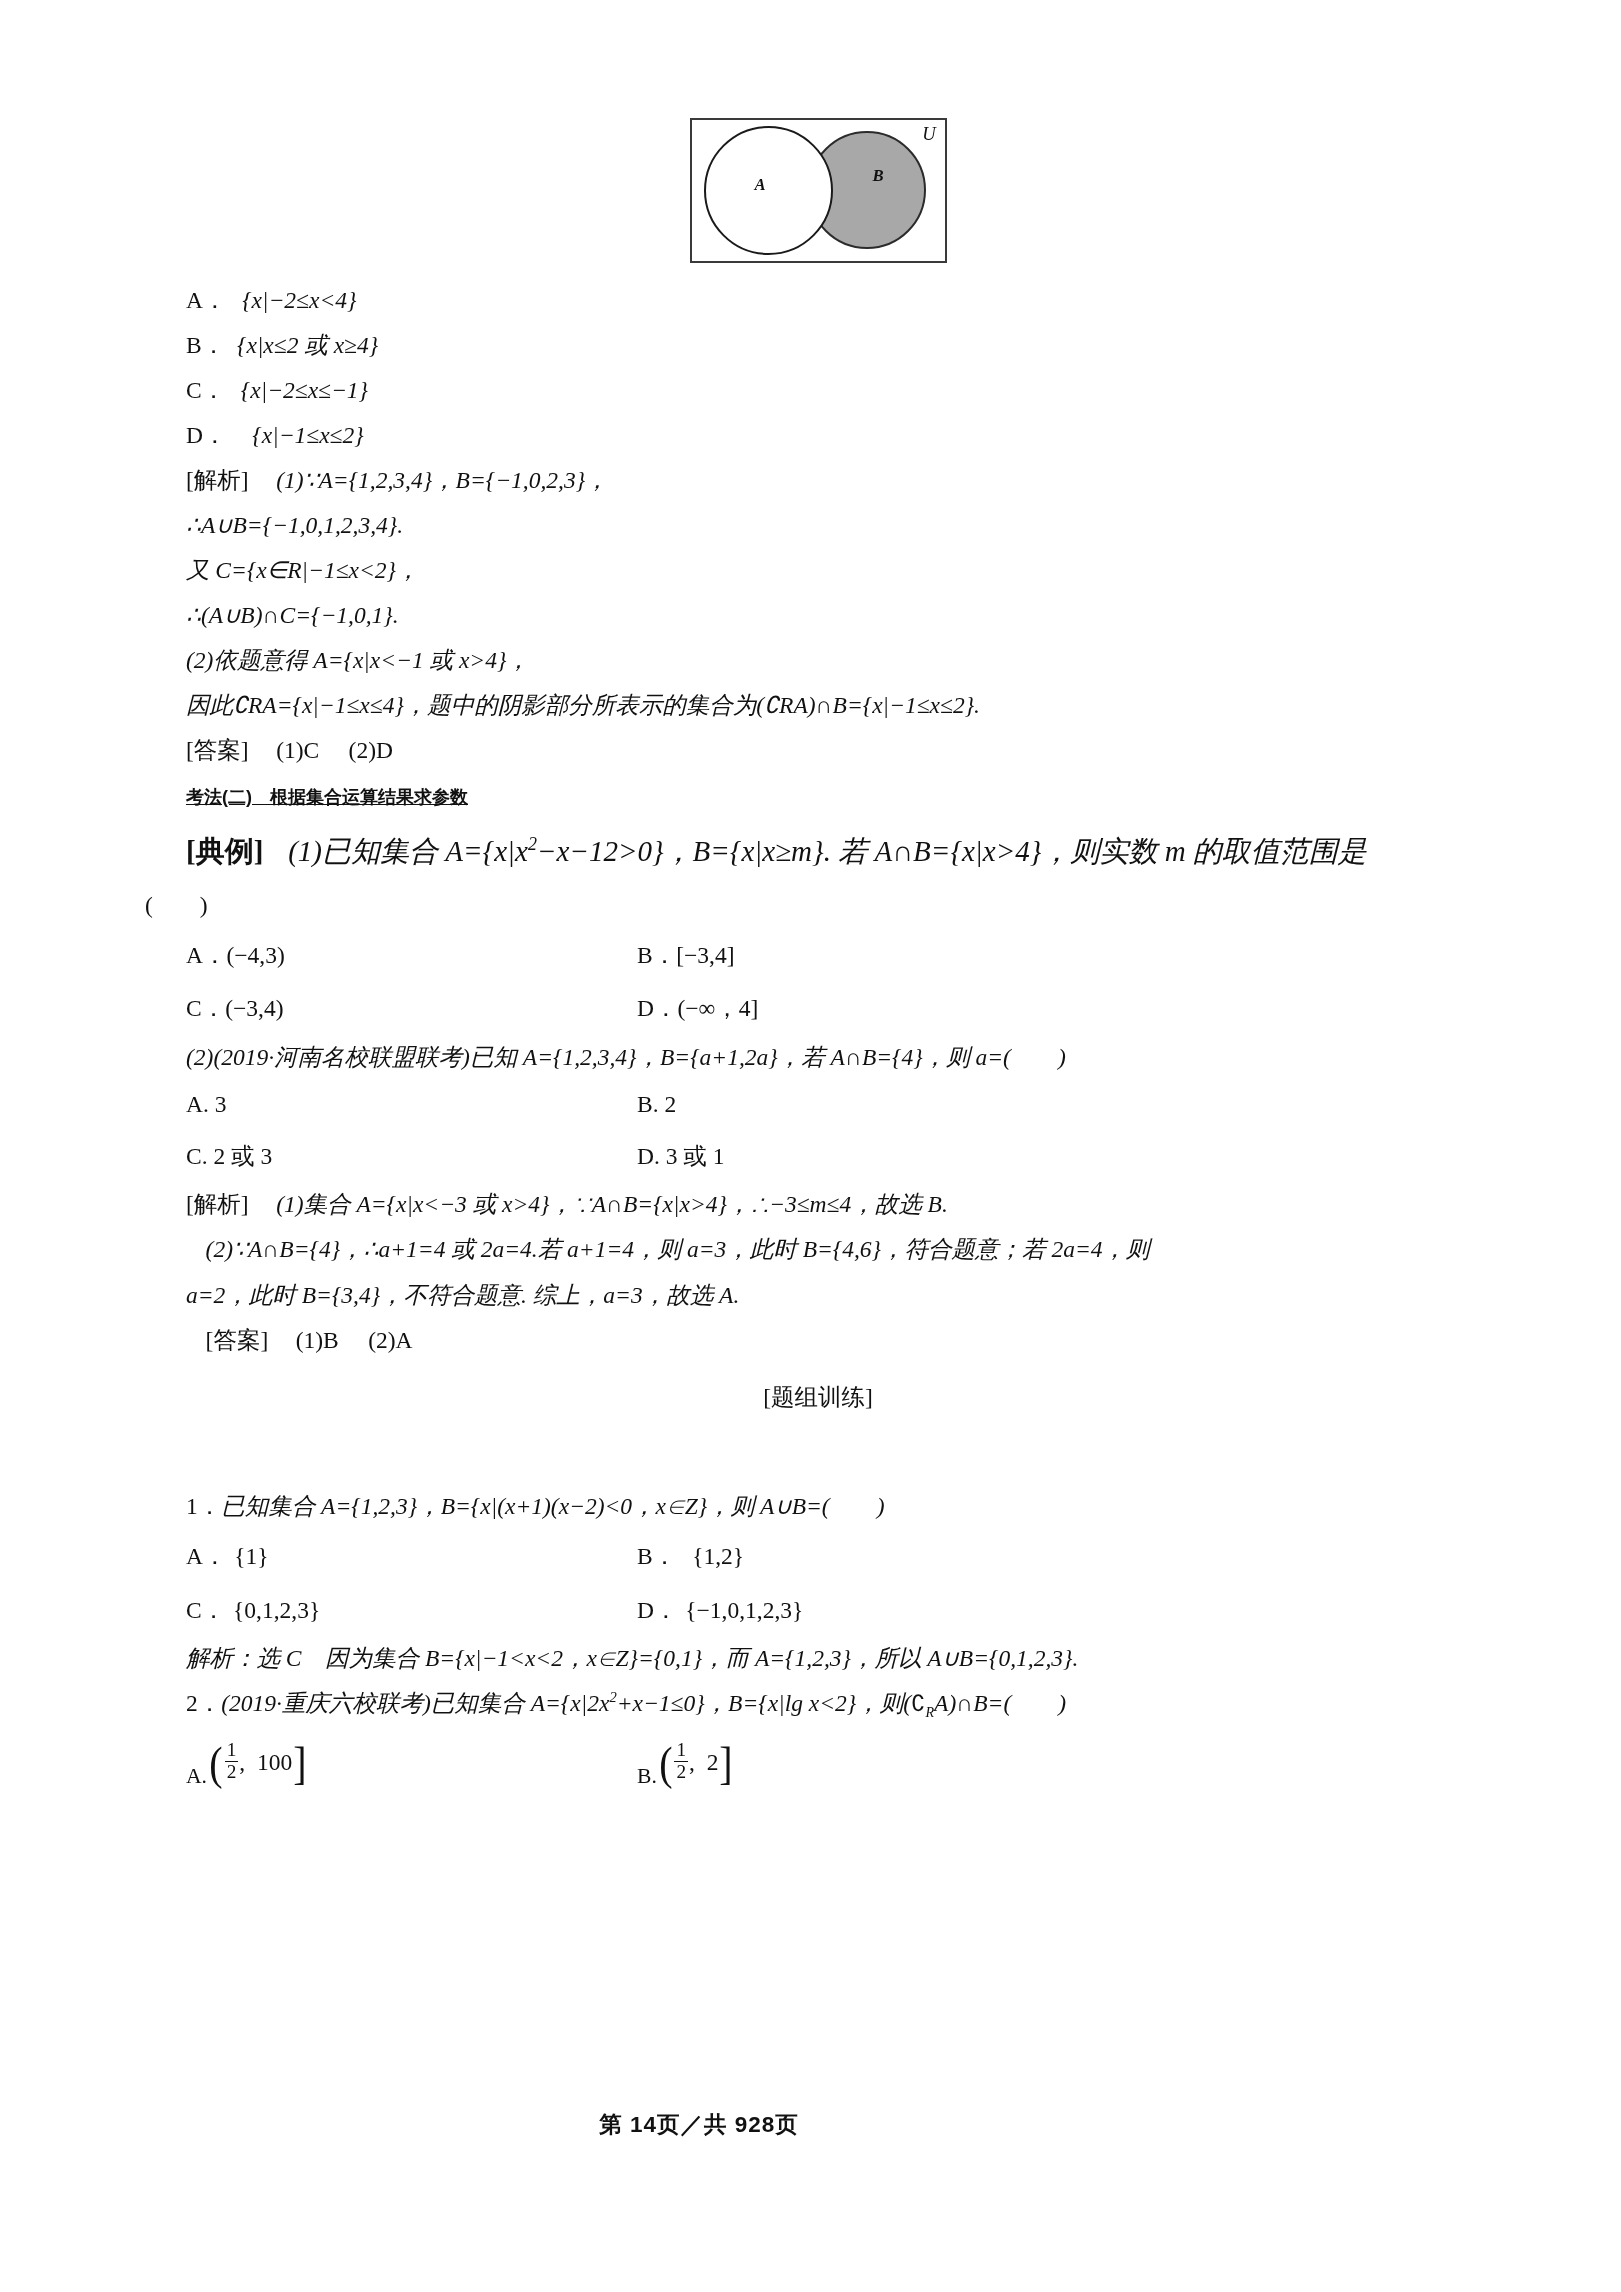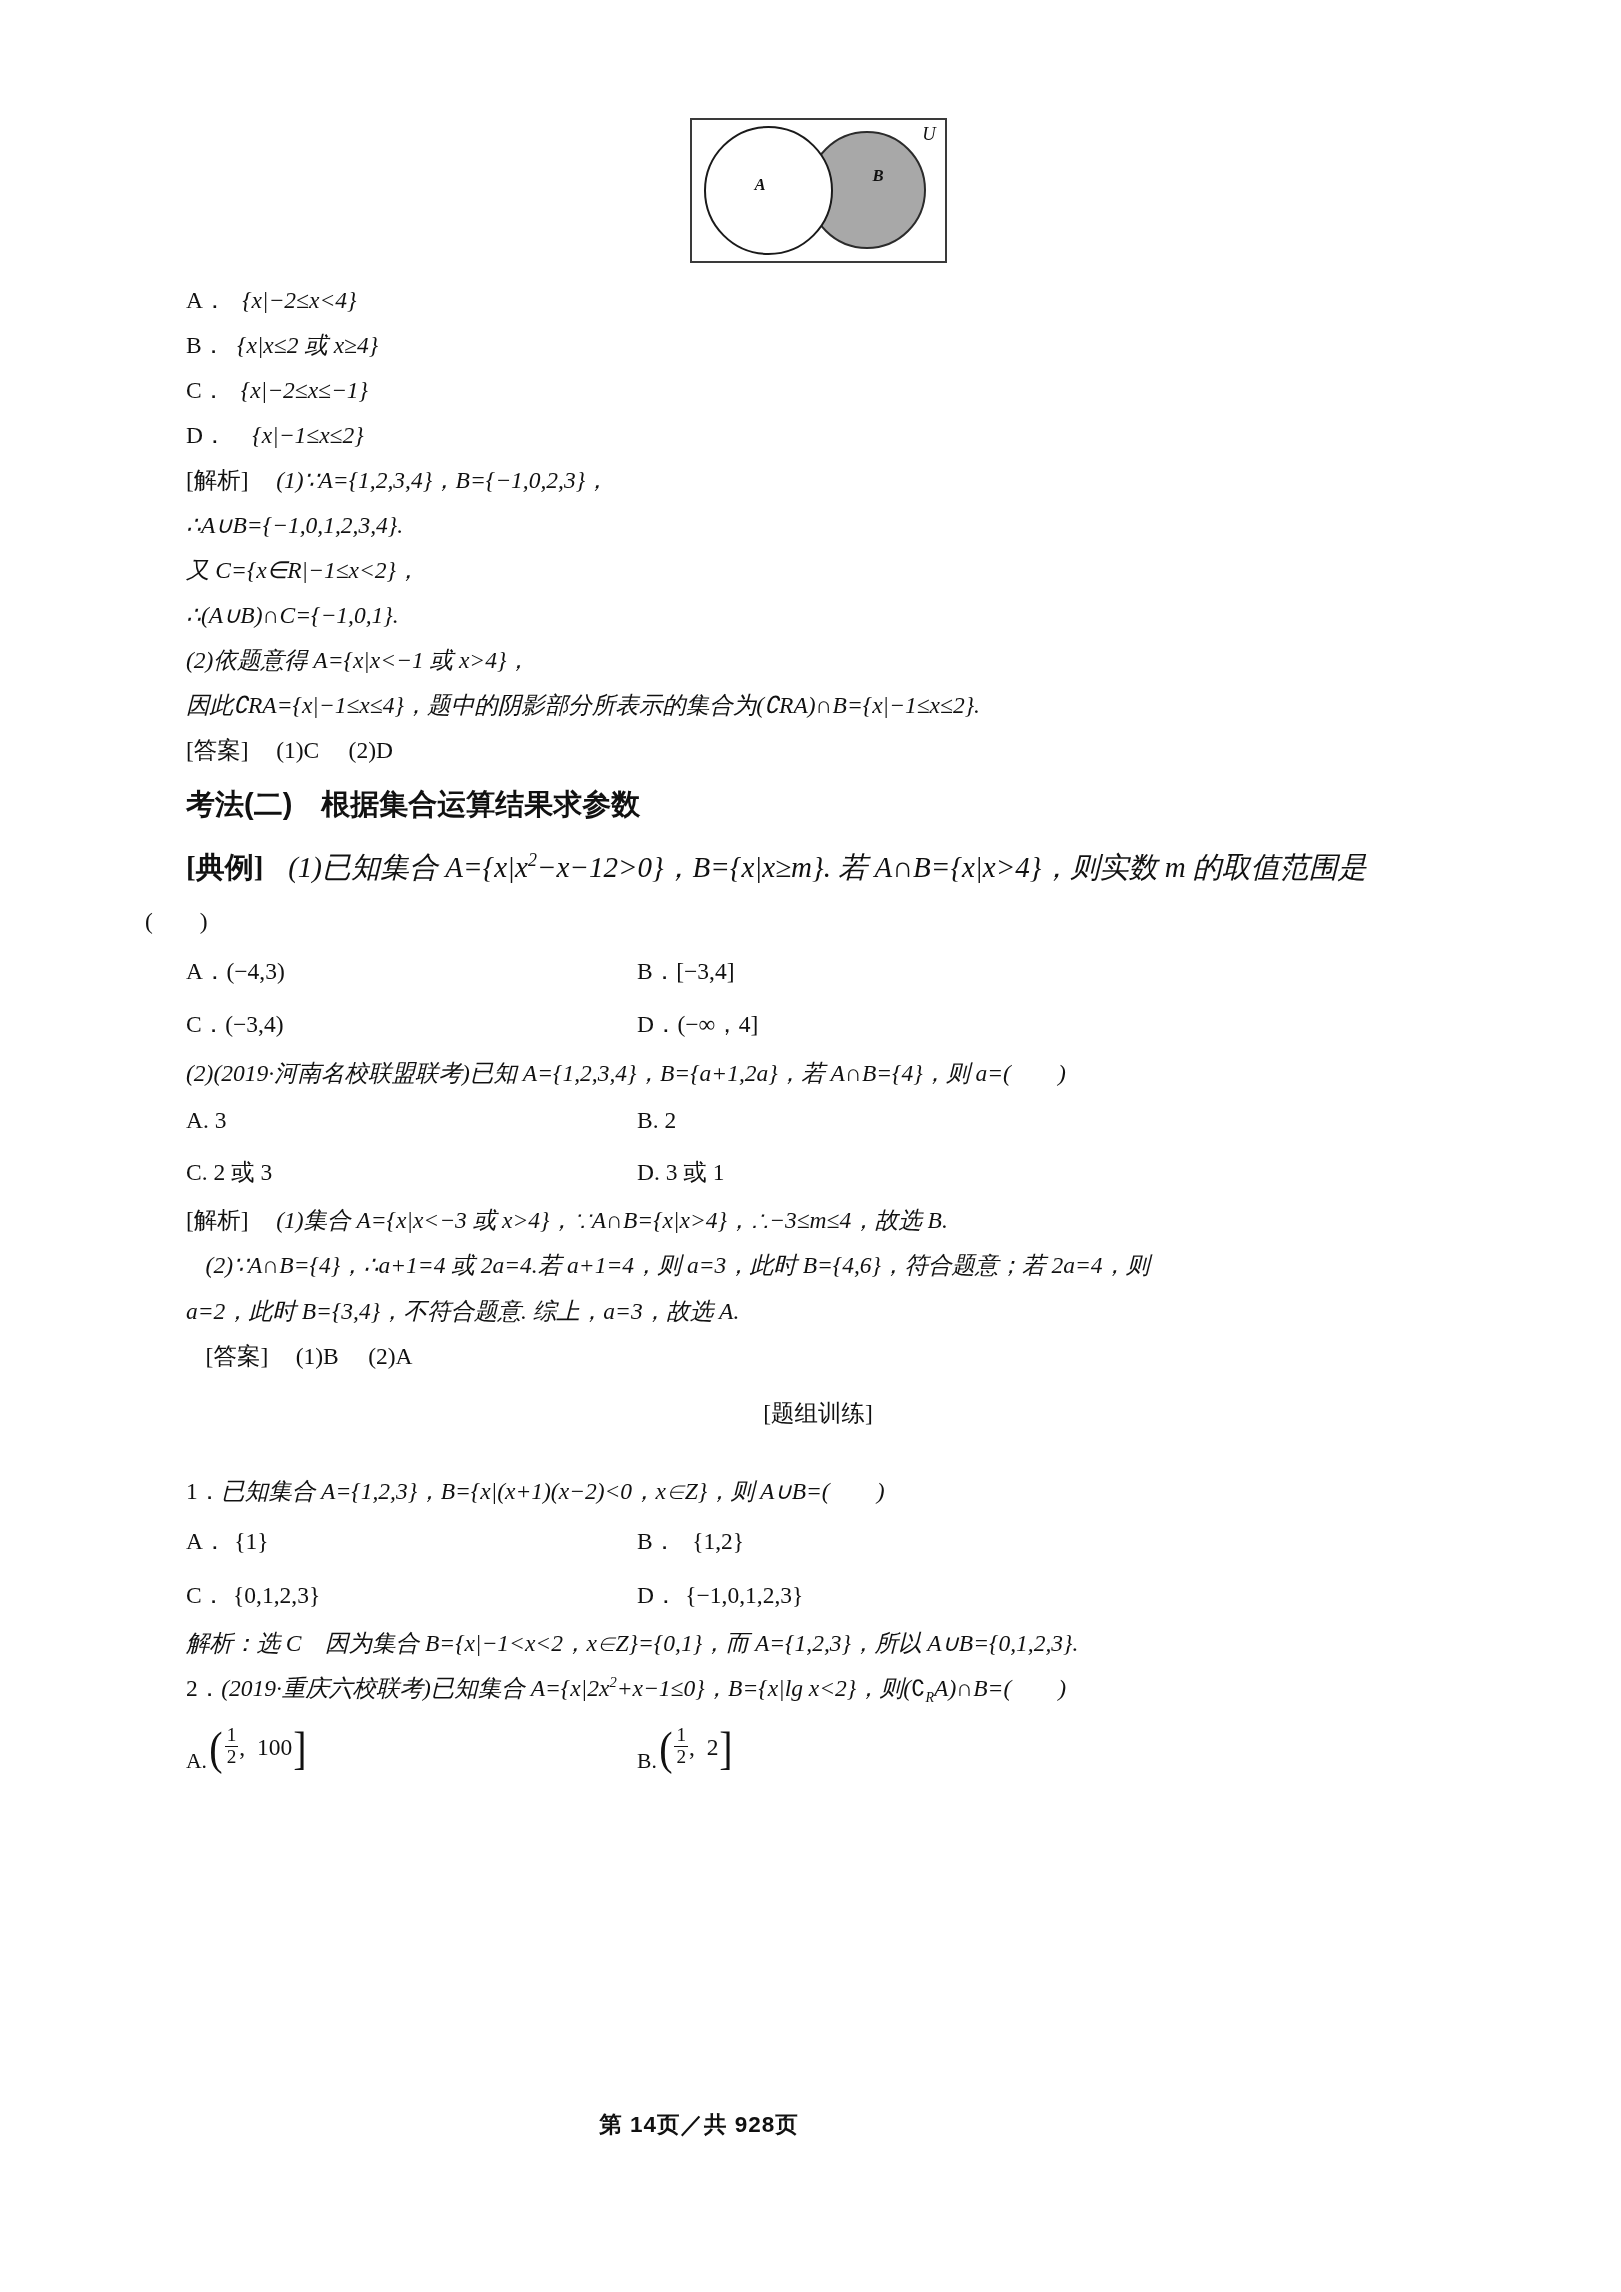--- a/index.html
+++ b/index.html
@@ -95,29 +95,30 @@
   .opt-row > .opt {
     width: 451px;
     white-space: nowrap;
   }
   .indent { padding-left: 33px; }
   .mi { font-style: italic; font-family: "Liberation Serif", serif; }
   sup.exp { font-size: 0.62em; vertical-align: super; line-height: 0; }
   sub.sb  { font-size: 0.6em;  vertical-align: sub; line-height: 0; }
   .tag { letter-spacing: 0; }
   .bold-head {
-    font-size: 29px;
+    font-size: 18px;
     font-weight: bold;
     margin: 0 0 21.6px 0;
     font-family: "Liberation Sans", "DejaVu Sans", sans-serif;
+    text-decoration: underline;
   }
   .centered {
     text-align: center;
     font-size: 23.5px;
-    margin: 29px 0 51px 0;
+    margin: 29px 0 82px 0;
   }
   .sp-sm { margin-bottom: 15.7px; }
   .hang {
     font-size: 29px;
     line-height: 1.45;
     margin: 0 0 21.6px 0;
   }
 
   
   .frac {

